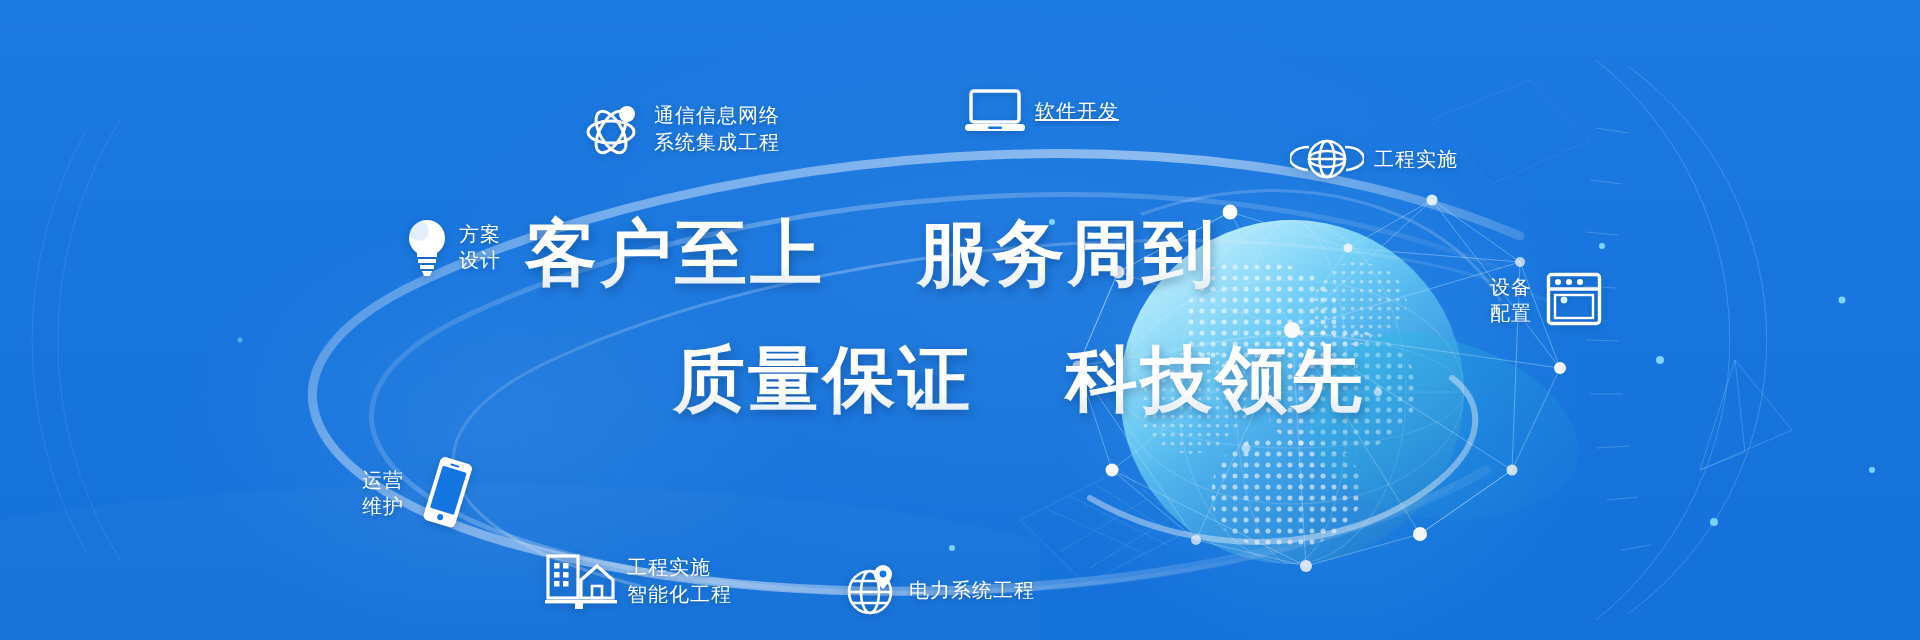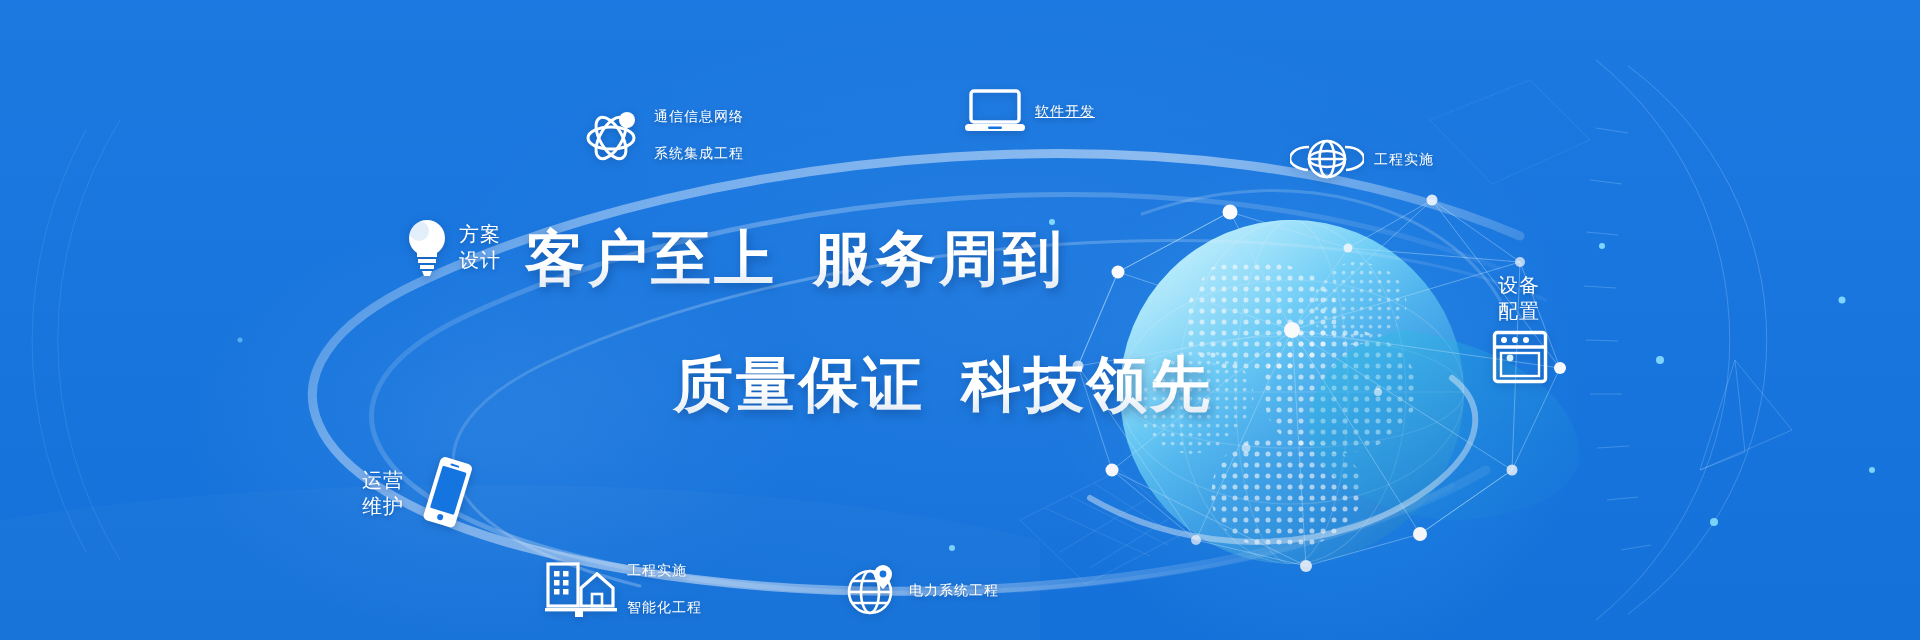--- a/index.html
+++ b/index.html
@@ -37,23 +37,23 @@
   }
 
   
   #headline{
     position:absolute;
     left:525px; top:196px;
     width:1000px;
     z-index:6;
   }
   .hl-line{
-    font-family:Liberation Serif, serif;
+    font-family:Liberation Mono, monospace;
     font-weight:bold;
-    font-size:60px;
+    font-size:72px;
     line-height:126px;
     letter-spacing:3px;
     white-space:pre;
     background:linear-gradient(180deg,#ffffff 0%,#ffffff 52%,#ecf2f8 66%,#c9d6e4 100%);
     -webkit-background-clip:text;
     background-clip:text;
     color:transparent;
     -webkit-text-fill-color:transparent;
     filter:drop-shadow(2px 4px 5px rgba(5,45,105,.38));
   }
@@ -68,34 +68,34 @@
     gap:10px;
     color:#ffffff;
     z-index:7;
   }
   .feat .ico{
     flex:0 0 auto;
     display:block;
     filter:drop-shadow(0 2px 4px rgba(5,45,105,.30));
   }
   .feat .txt{
-    font-size:14px;
-    line-height:37px;
+    font-size:20px;
+    line-height:27px;
     letter-spacing:1px;
     white-space:pre-line;
     text-shadow:0 2px 5px rgba(5,45,105,.40);
     font-family:"DejaVu Sans","Liberation Sans",sans-serif;
   }
   .feat.small .txt{ font-size:20px; line-height:26px; }
 
   
   #feat-network   { left:582px;  top:98px;  }
   #feat-software  { left:965px;  top:88px;text-decoration:underline;  }
   #feat-engineer  { left:1290px; top:135px; }
-  #feat-equipment { left:1484px; top:272px; flex-direction:column; align-items:center; gap:6px; }
+  #feat-equipment { left:1484px; top:272px; flex-direction:row; align-items:flex-end; gap:6px; }
   #feat-design    { left:405px;  top:216px; }
   #feat-ops       { left:362px;  top:455px; }
   #feat-building  { left:545px;  top:552px; }
   #feat-power     { left:845px;  top:563px;text-align:right; }
   #feat-cable     { left:1195px; top:552px; }
 
   #feat-equipment .txt{ padding-left:6px; }
   #feat-equipment .ico{ margin-left:8px; }
 </style>
 </head>

